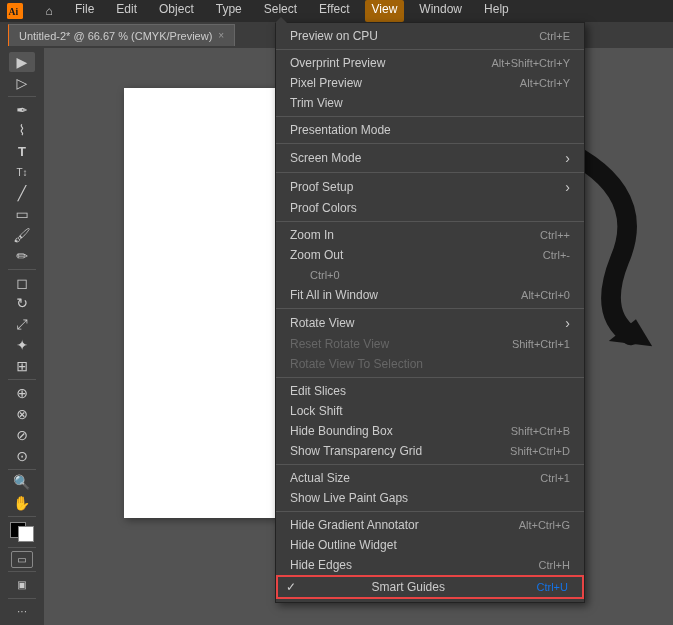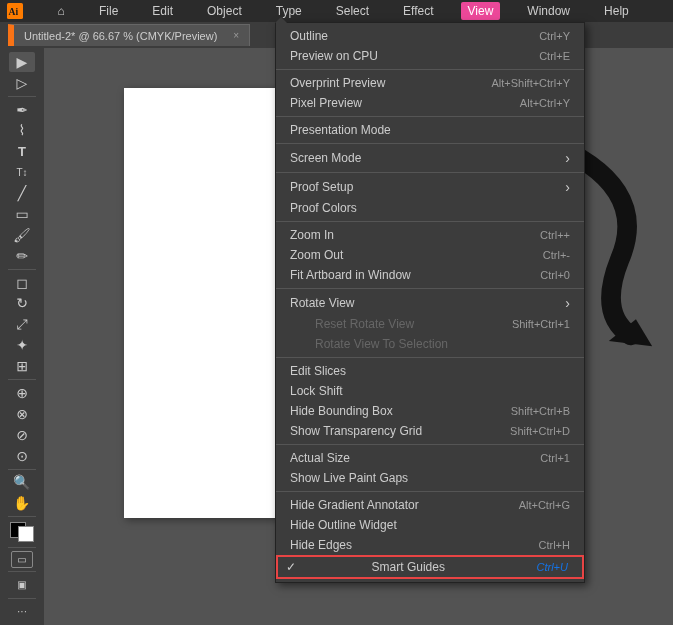--- a/index.html
+++ b/index.html
@@ -12,42 +12,41 @@
       color: #ccc;
       overflow: hidden;
       position: relative;
     }
 
     
     .menubar {
       background: #2b2b2b;
       height: 22px;
       display: flex;
-      align-items: center;
       padding: 0 4px;
-      gap: 20px;
+      gap: 8px;
     }
     .menubar-logo {
       width: 22px;
       height: 22px;
       display: flex;
       align-items: center;
       justify-content: center;
       margin-right: 4px;
     }
     .menubar-logo svg { width: 16px; height: 16px; }
     .menubar-item {
       padding: 2px 7px;
       color: #ccc;
       font-size: 12px;
       cursor: pointer;
       border-radius: 2px;
     }
     .menubar-item.active {
-      background: #ec4899;
+      background: #a16207;
       color: #fff;
     }
     .menubar-home {
       width: 22px;
       height: 22px;
       display: flex;
       align-items: center;
       justify-content: center;
       color: #ccc;
       cursor: pointer;
@@ -61,24 +60,24 @@
       align-items: center;
       padding: 0 8px;
     }
     .tab {
       background: #535353;
       color: #ccc;
       padding: 3px 10px;
       font-size: 11px;
       display: flex;
       align-items: center;
-      gap: 16px;
+      gap: 6px;
       cursor: pointer;
       border-top: 1px solid #666;
-      border-left: 6px solid #f97316;
+      border-left: 1px solid #f97316;
       border-right: 1px solid #666;
       height: 22px;
     }
     .tab-close { color: #999; font-size: 10px; cursor: pointer; }
 
     
     .toolbar {
       position: absolute;
       left: 0;
       top: 48px;
@@ -174,21 +173,21 @@
     .menu-item {
       display: flex;
       align-items: center;
       justify-content: space-between;
       padding: 3px 14px 3px 14px;
       color: #ccc;
       cursor: pointer;
       font-size: 12px;
       min-height: 20px;
     }
-    .menu-item.disabled { color: #666; cursor: default; margin-left: 25px; }
+    .menu-item.disabled { color: #666; cursor: default; }
     .menu-item.has-submenu::after {
       content: '›';
       font-size: 14px;
       margin-left: 4px;
     }
     .menu-item.checked::before {
       content: '✓';
       margin-right: 4px;
       color: #ccc;
     }
@@ -298,36 +297,36 @@
   <svg class="arrow-decoration" viewBox="0 0 120 200" fill="none" xmlns="http://www.w3.org/2000/svg" style="position:absolute;right:10px;top:80px;width:130px;height:220px;">
     <path d="M10,10 Q110,50 80,120 Q60,170 90,190" stroke="#111" stroke-width="18" fill="none" stroke-linecap="round"></path>
     <polygon points="70,195 95,175 110,200" fill="#111"></polygon>
   </svg>
 </div>
 
 <div class="dropdown-arrow"></div>
 
 <div class="dropdown-menu">
   <div class="menu-item">
-    <span>Outline</span>
-    <span class="shortcut">Ctrl+Y</span>
-  </div>
-  <div class="menu-item">
     <span>Preview on CPU</span>
     <span class="shortcut">Ctrl+E</span>
   </div>
   <div class="menu-separator"></div>
   <div class="menu-item">
     <span>Overprint Preview</span>
     <span class="shortcut">Alt+Shift+Ctrl+Y</span>
   </div>
   <div class="menu-item">
     <span>Pixel Preview</span>
     <span class="shortcut">Alt+Ctrl+Y</span>
   </div>
+  <div class="menu-item">
+    <span>Trim View</span>
+    <span class="shortcut"></span>
+  </div>
   <div class="menu-separator"></div>
   <div class="menu-item">
     <span>Presentation Mode</span>
     <span class="shortcut"></span>
   </div>
   <div class="menu-separator"></div>
   <div class="menu-item has-submenu">
     <span>Screen Mode</span>
     <span class="shortcut"></span>
   </div>
@@ -343,22 +342,25 @@
   <div class="menu-separator"></div>
   <div class="menu-item">
     <span>Zoom In</span>
     <span class="shortcut">Ctrl++</span>
   </div>
   <div class="menu-item">
     <span>Zoom Out</span>
     <span class="shortcut">Ctrl+-</span>
   </div>
   <div class="menu-item">
-    <span>Fit Artboard in Window</span>
     <span class="shortcut">Ctrl+0</span>
+  </div>
+  <div class="menu-item">
+    <span>Fit All in Window</span>
+    <span class="shortcut">Alt+Ctrl+0</span>
   </div>
   <div class="menu-separator"></div>
   <div class="menu-item has-submenu">
     <span>Rotate View</span>
     <span class="shortcut"></span>
   </div>
   <div class="menu-item disabled">
     <span>Reset Rotate View</span>
     <span class="shortcut">Shift+Ctrl+1</span>
   </div>
@@ -400,15 +402,15 @@
   <div class="menu-item">
     <span>Hide Outline Widget</span>
     <span class="shortcut"></span>
   </div>
   <div class="menu-item">
     <span>Hide Edges</span>
     <span class="shortcut">Ctrl+H</span>
   </div>
   <div class="menu-item checked highlighted" style="border:2px solid #e84444;padding-left:8px;">
     <span>Smart Guides</span>
-    <span class="shortcut" style="color:#1473e6;font-style:italic;">Ctrl+U</span>
+    <span class="shortcut" style="color:#1473e6;">Ctrl+U</span>
   </div>
 </div>
 
 </body></html>

